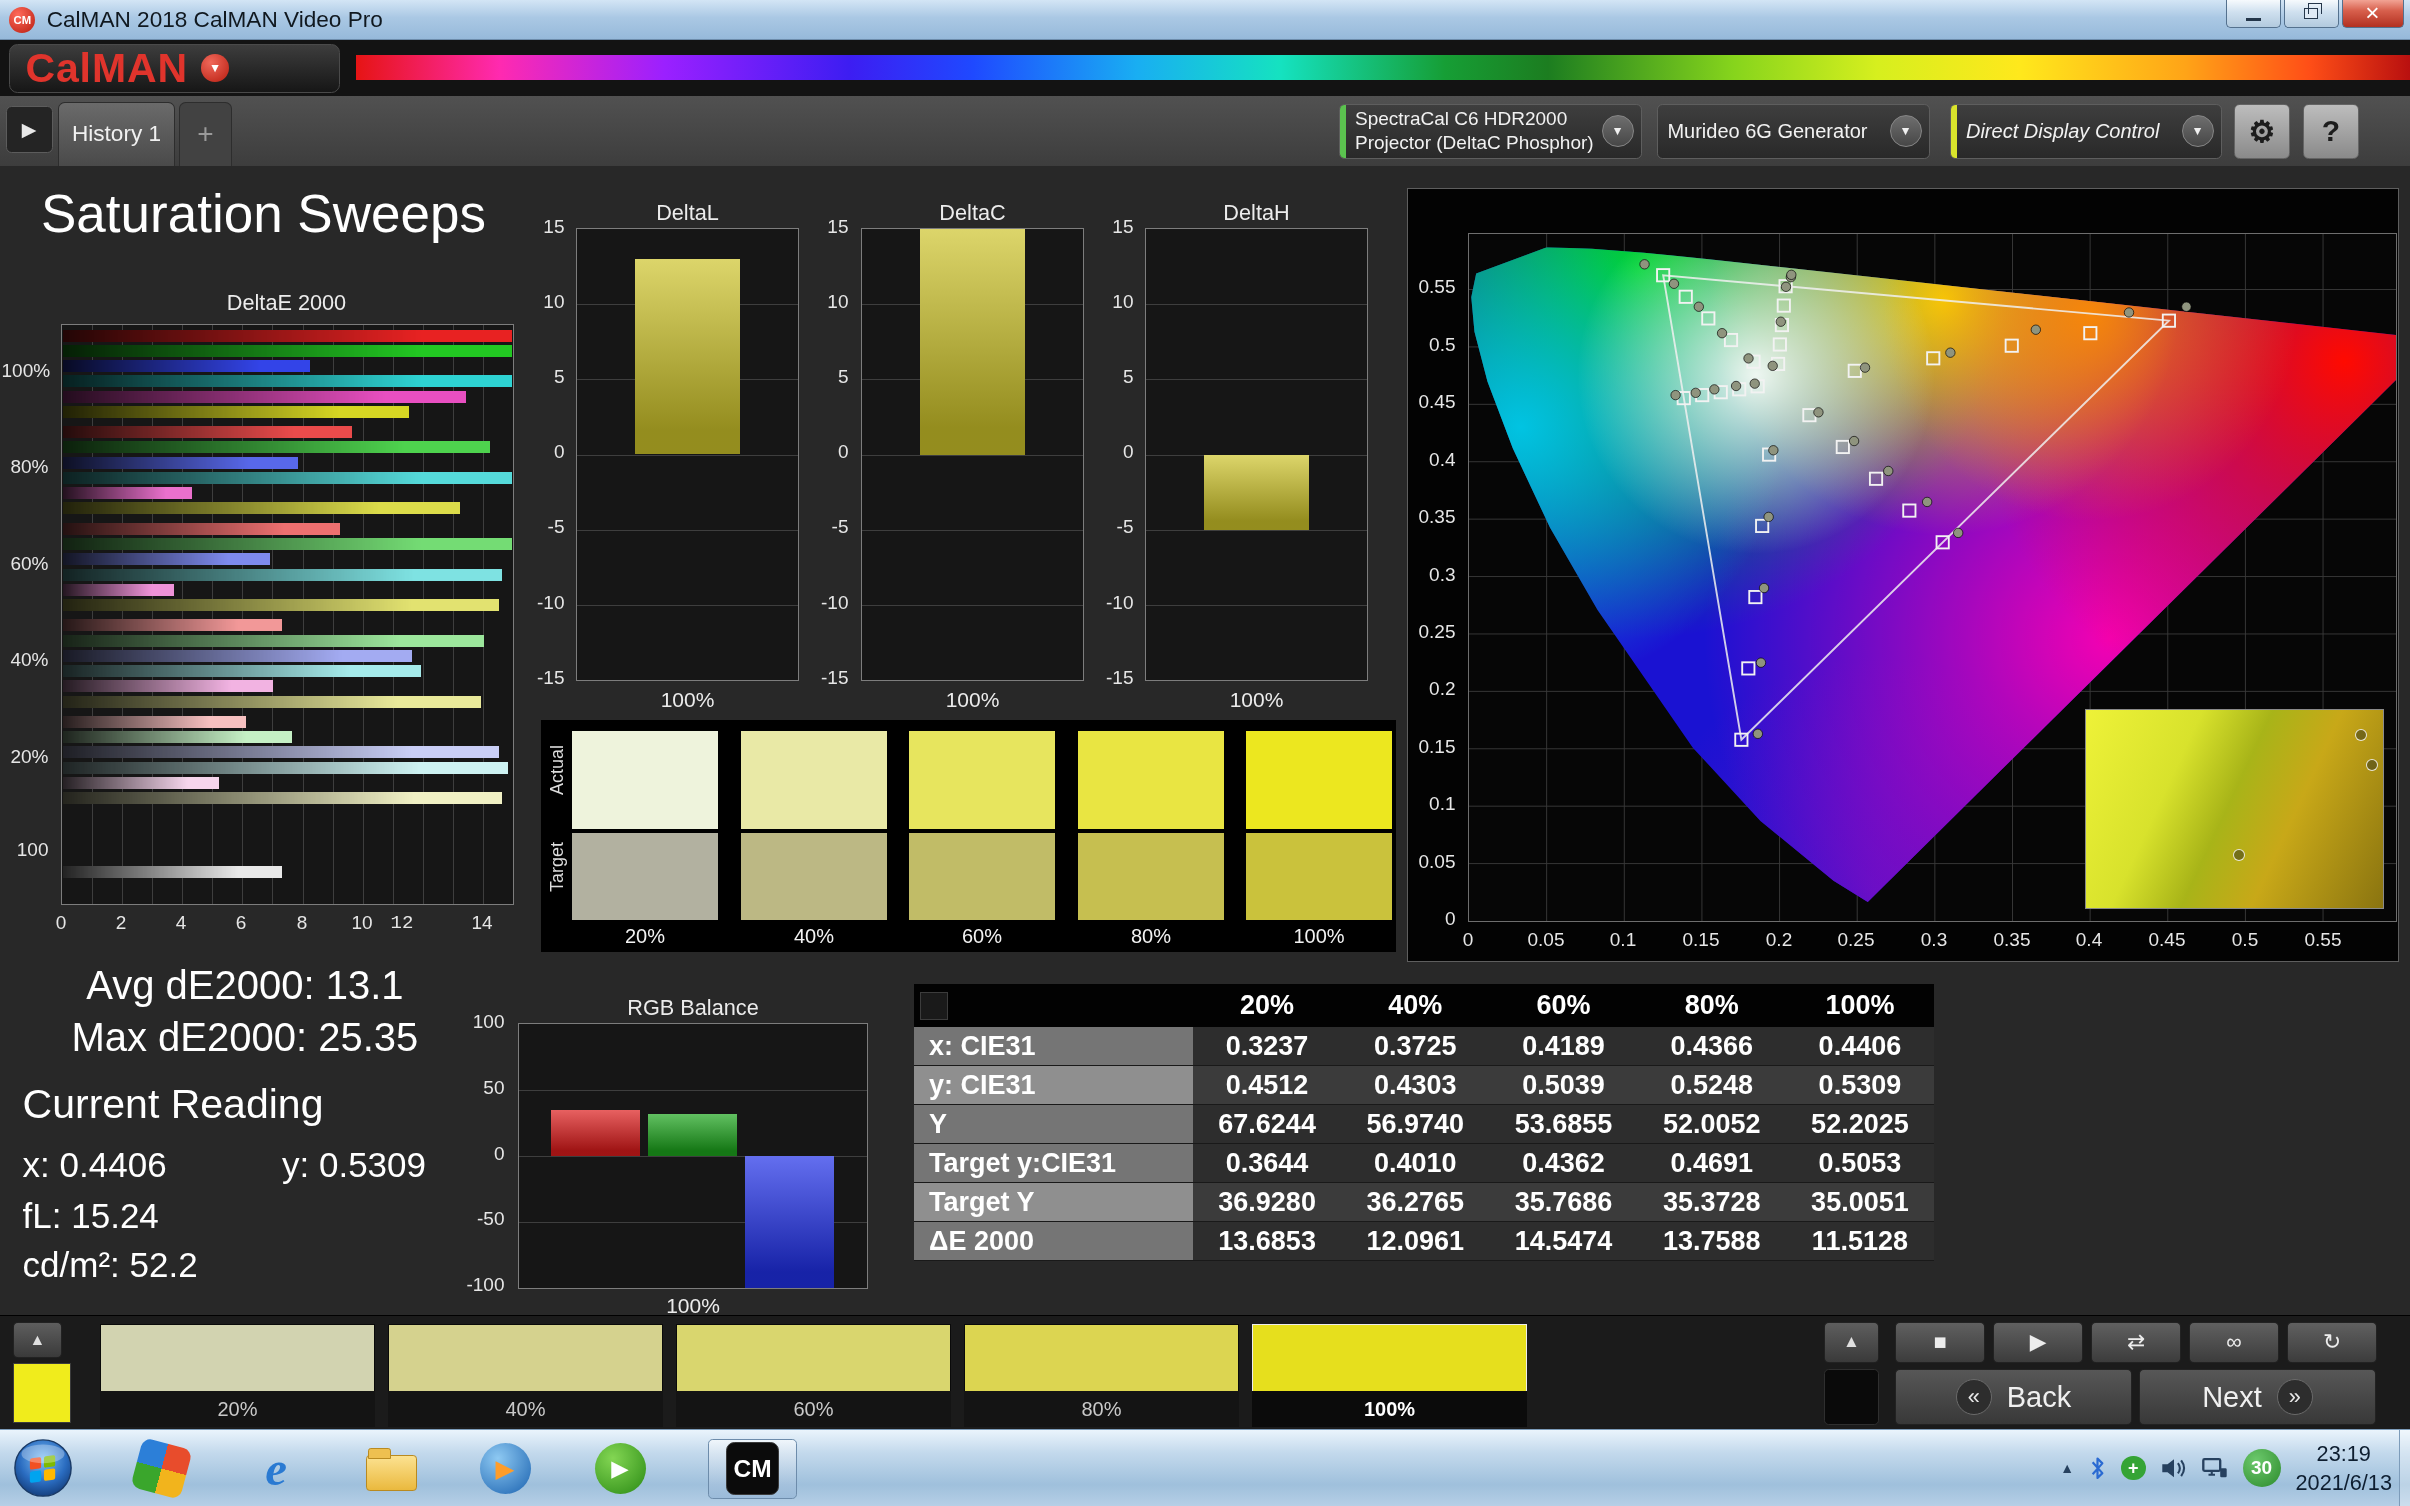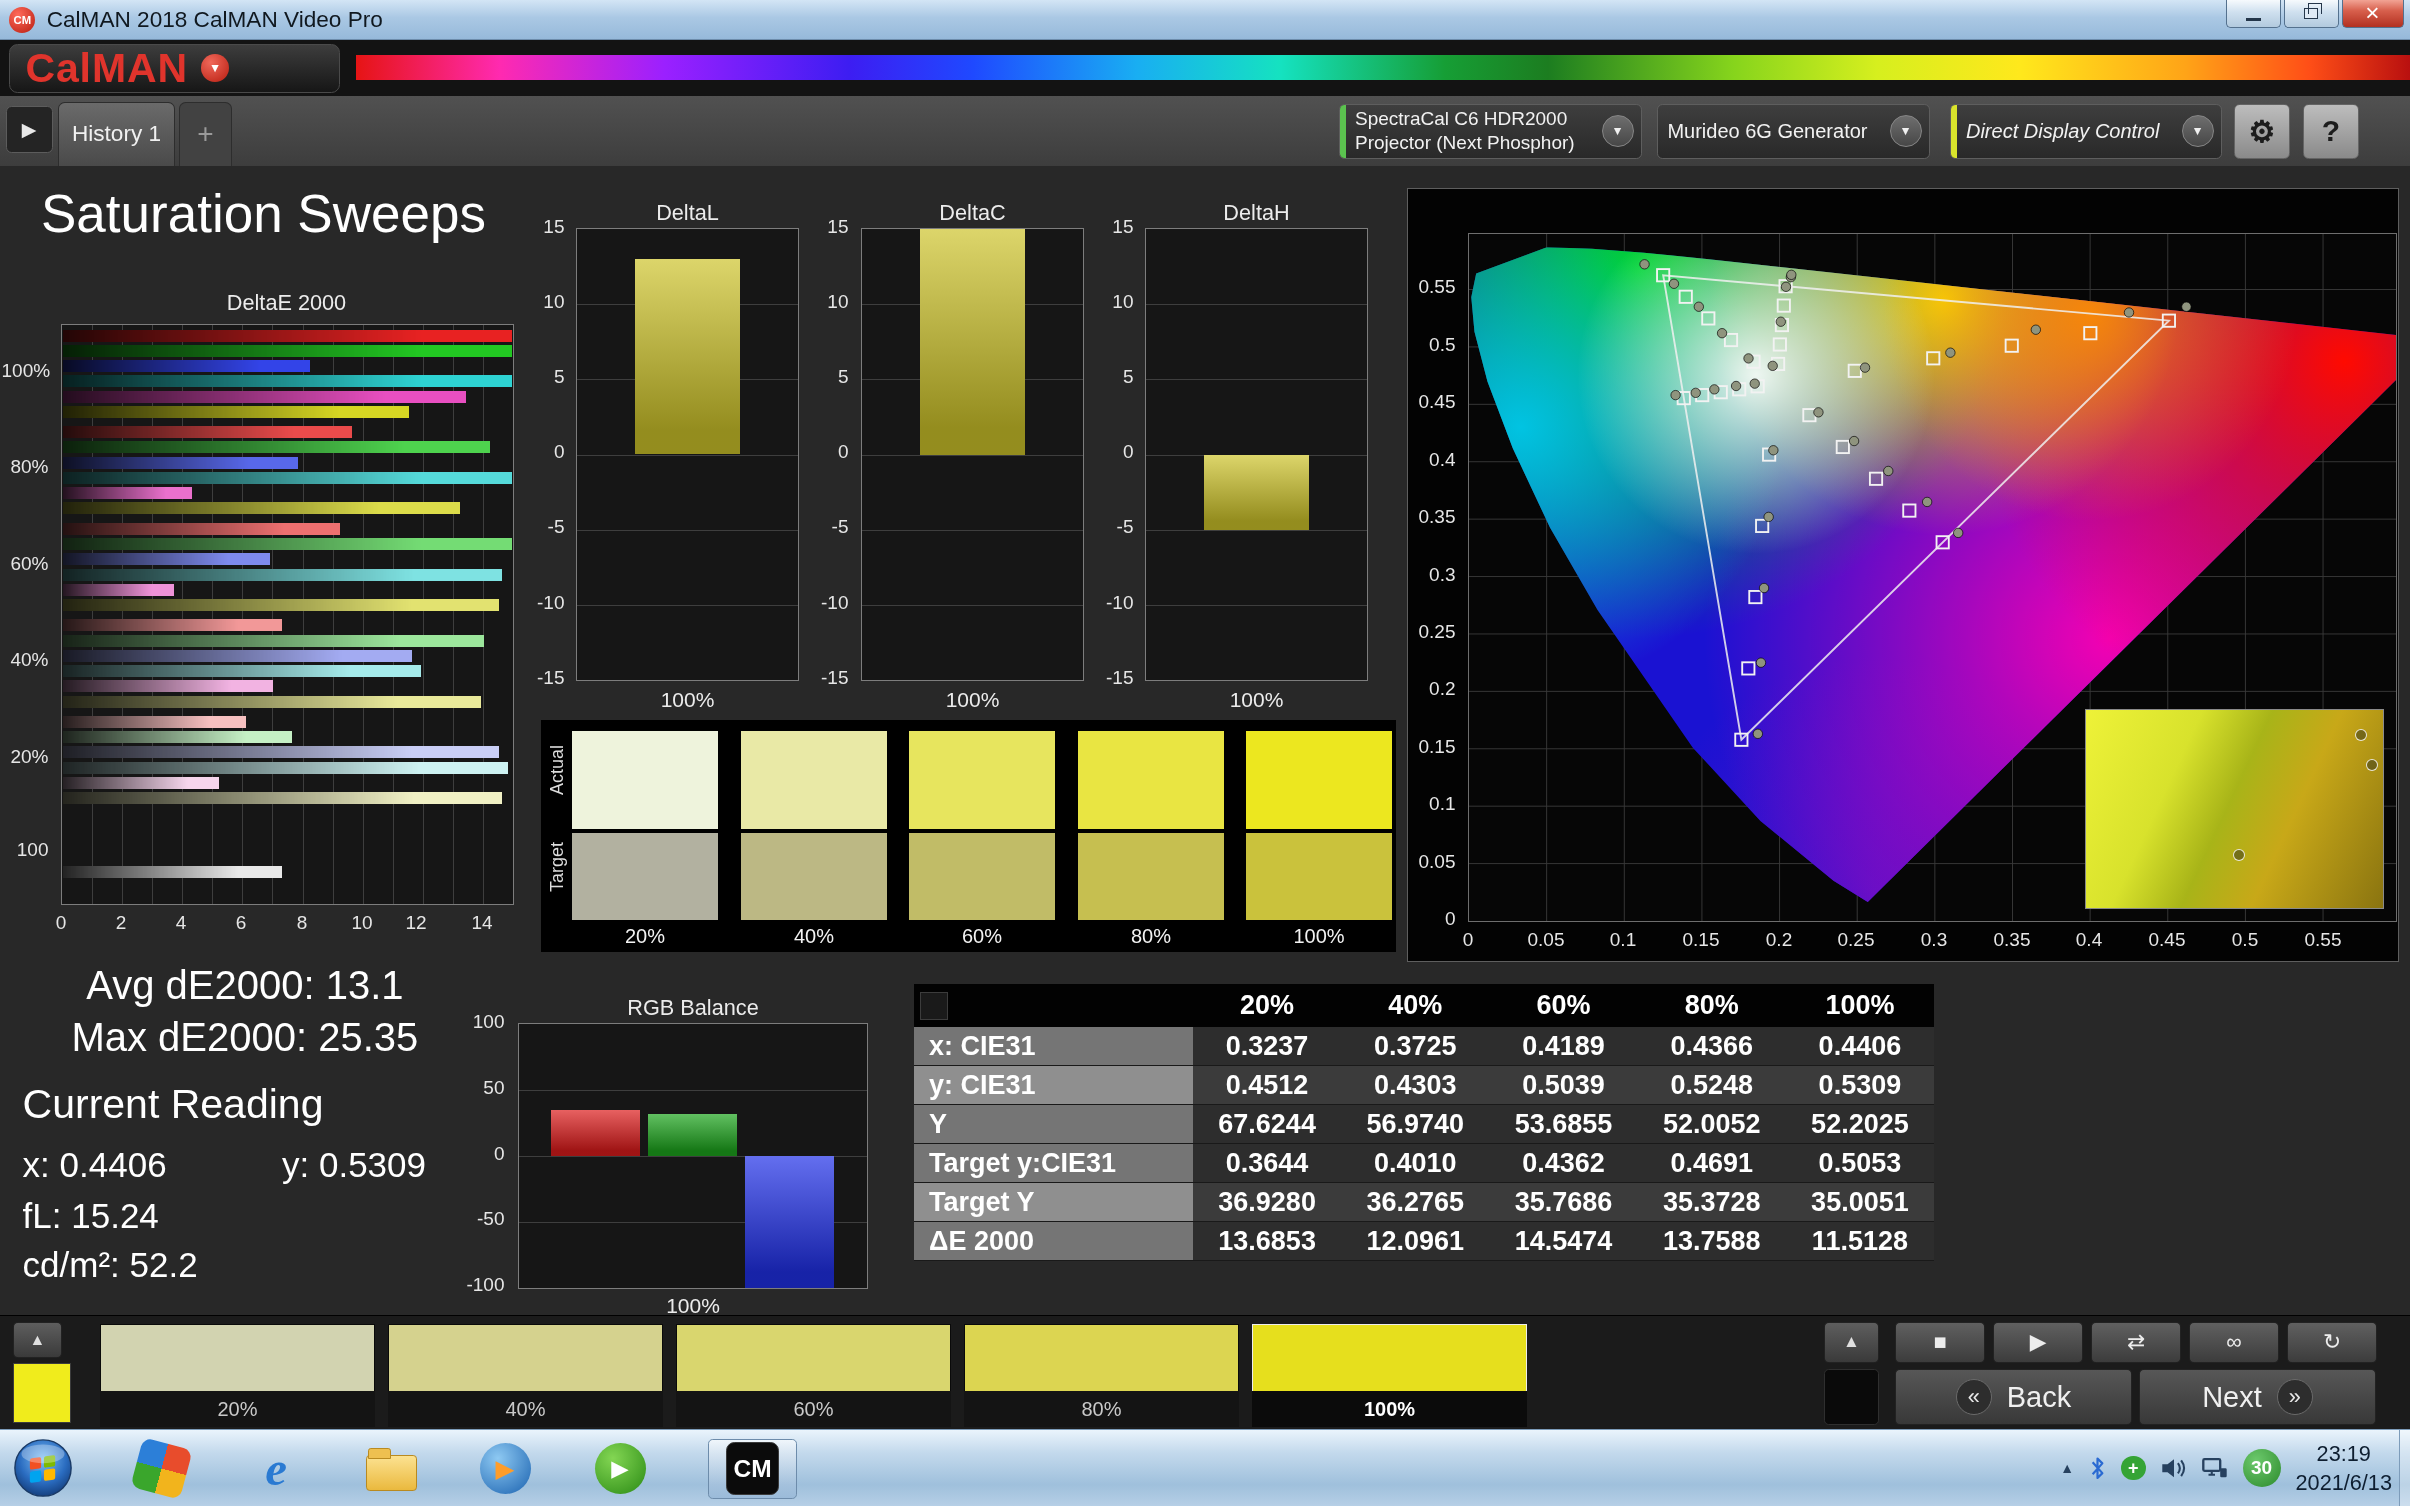--- a/index.html
+++ b/index.html
@@ -215,21 +215,21 @@
         <span>History 1</span>
       </div>
     <div class="tab plus">
         <span>+</span>
       </div>
 
     <div class="dd dd1">
       <div class="dd-accent" id="meter-accent" style="background: rgb(91, 194, 79);"></div>
       <div class="dd-text">
         <div>SpectraCal C6 HDR2000</div>
-        <div>Projector (Next Phosphor)</div>
+        <div>Projector (DeltaC Phosphor)</div>
       </div>
       <div class="dd-arrow">▼</div>
     </div>
 
     <div class="dd dd2">
       <div class="dd-text one">Murideo 6G Generator</div>
       <div class="dd-arrow">▼</div>
     </div>
 
     <div class="dd dd3">
@@ -305,21 +305,21 @@
         <div class="hbar" style="top: 467px; width: 439px; background: linear-gradient(90deg, rgba(0, 0, 0, 0.85), rgba(0, 0, 0, 0) 80%), rgb(240, 240, 196);"></div>
         <div class="hbar" style="top: 541px; width: 219px; background: linear-gradient(90deg, rgba(0, 0, 0, 0.85), rgba(0, 0, 0, 0) 80%), rgb(232, 232, 232);"></div>
       </div>
     <div class="lblhost" id="de-xlab">
         <div class="axt" style="left: 0px;">0</div>
         <div class="axt" style="left: 60px;">2</div>
         <div class="axt" style="left: 120px;">4</div>
         <div class="axt" style="left: 180px;">6</div>
         <div class="axt" style="left: 241px;">8</div>
         <div class="axt" style="left: 301px;">10</div>
-        <div class="axt" style="left: 355px;">12</div>
+        <div class="axt" style="left: 341px; font-family: Liberation Mono, monospace;">12</div>
         <div class="axt" style="left: 421px;">14</div>
       </div>
 
     <div class="cht-title" id="dl-title">DeltaL</div>
     <div class="lblhost" id="dl-ticks">
         <div class="ayt" style="top: -12.2px;">15</div>
         <div class="ayt" style="top: 63px;">10</div>
         <div class="ayt" style="top: 138px;">5</div>
         <div class="ayt" style="top: 213px;">0</div>
         <div class="ayt" style="top: 288px;">-5</div>

